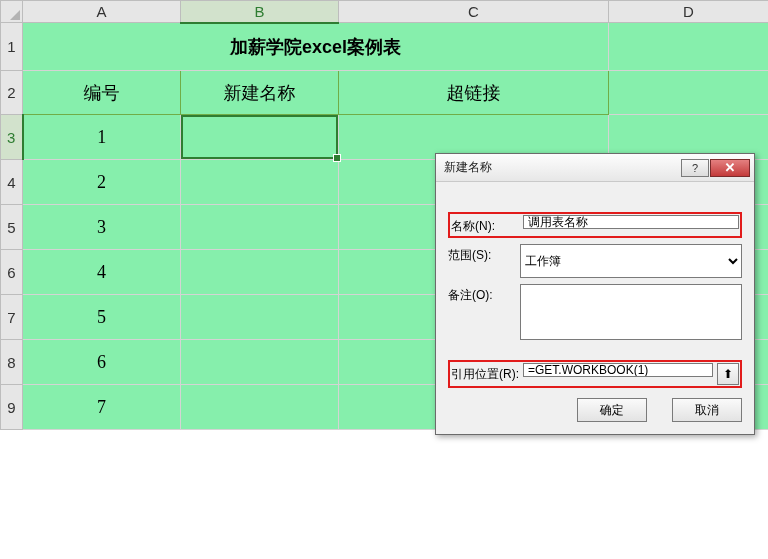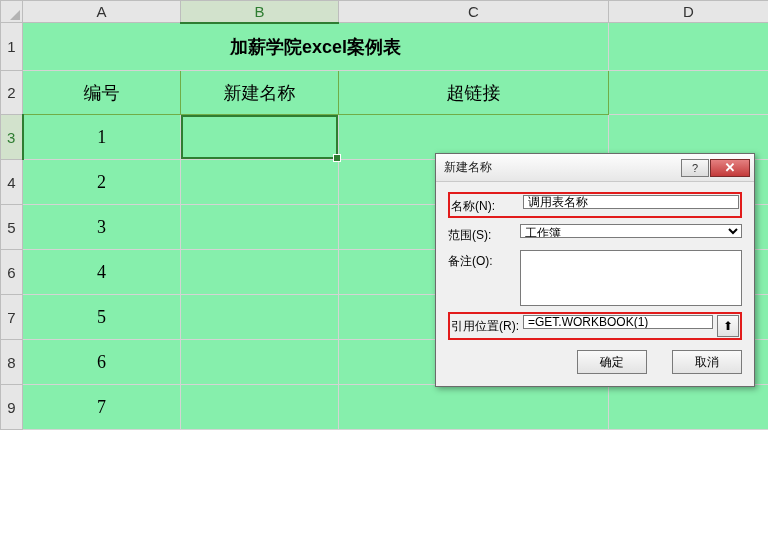--- a/index.html
+++ b/index.html
@@ -135,39 +135,39 @@
   .dlg-body { padding: 10px 12px 12px 12px; }
   .dlg-row { display: flex; align-items: flex-start; margin-bottom: 6px; }
   .dlg-row .lbl { width: 72px; padding-top: 3px; color: #000; }
   .dlg-row input[type=text] {
     flex: 1; height: 14px;
     border: 1px solid #7a7a7a;
     padding: 0 4px; font-size: 12px;
     background: #fff;
   }
   .dlg-row select {
-    flex: 1; height: 14px;
+    flex: 1; height: 34px;
     border: 1px solid #7a7a7a;
     font-size: 12px; background: #fff;
   }
   .dlg-row textarea {
     flex: 1; height: 56px;
     border: 1px solid #7a7a7a;
     font-size: 12px; resize: none; background: #fff;
   }
   .ref-row { position: relative; display:flex; align-items:flex-start; }
   .ref-row input { flex:1; height:22px; border:1px solid #7a7a7a; padding:0 4px; font-size:12px; }
   .ref-btn {
     width: 22px; height: 22px; margin-left: 4px;
     border: 1px solid #7a7a7a;
     background: linear-gradient(#fafafa,#e3e3e3);
     display:flex;align-items:center;justify-content:center;
     font-size: 12px;
   }
-  .hl { border: 2px solid #e21b1b; padding: 1px; }
+  .hl { border: 2px solid #e21b1b; padding: 1px; margin-top: 20px; }
   .dlg-actions { text-align: right; margin-top: 10px; }
   .dlg-actions button {
     width: 70px; height: 24px;
     border: 1px solid #7a7a7a;
     background: linear-gradient(#fafafa,#e3e3e3);
     font-size: 12px; margin-left: 22px;
   }
   .col-A{width:158px}.col-B{width:158px}.col-C{width:270px}.col-D{width:160px}
 </style>
 </head>

